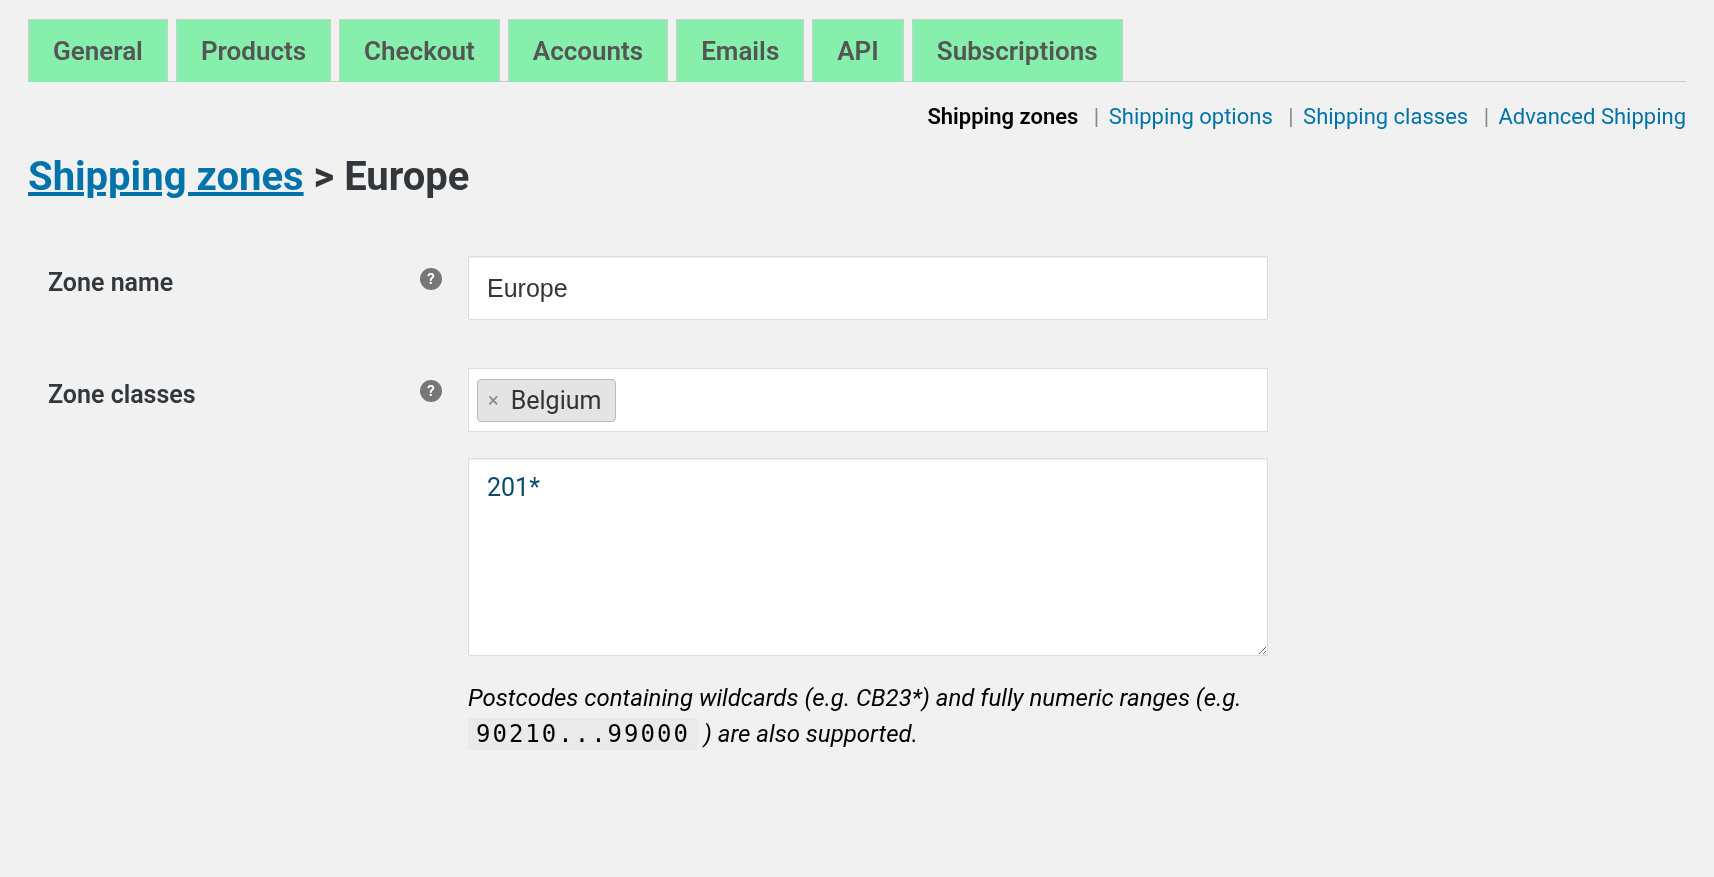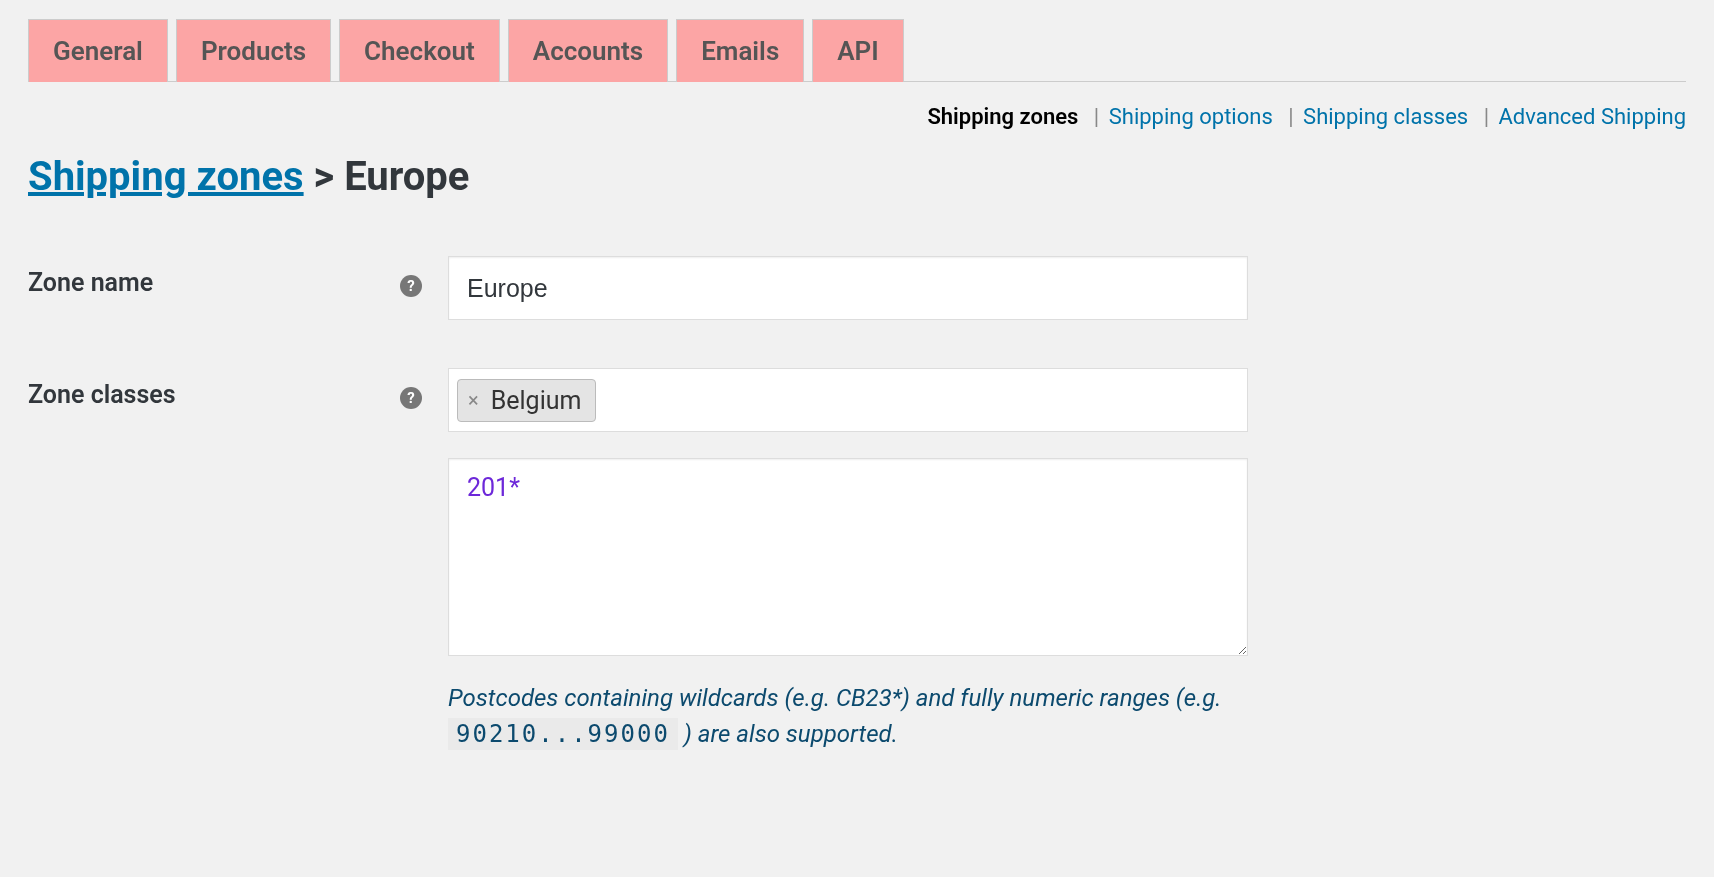--- a/index.html
+++ b/index.html
@@ -20,21 +20,21 @@
       display: flex;
       gap: 8px;
       border-bottom: 1px solid #ccc;
       margin-left: 0;
     }
     .tab {
       padding: 16px 24px;
       font-size: 26px;
       font-weight: 600;
       color: #555;
-      background: #fca5a5;
+      background: #86efac;
       border: 1px solid #ccc;
       border-bottom: none;
       cursor: pointer;
       position: relative;
       top: 1px;
     }
     .tab.active {
       background: #f1f1f1;
       color: #000;
       border-bottom: 1px solid #f1f1f1;
@@ -72,24 +72,25 @@
       width: 100%;
     }
     .form-row {
       display: flex;
       align-items: flex-start;
       margin-bottom: 48px;
     }
     .form-label-col {
       width: 420px;
       display: flex;
-      align-items: flex-end;
+      align-items: flex-start;
       justify-content: space-between;
       padding-right: 26px;
       padding-top: 12px;
+      margin-left: 20px;
     }
     .form-label {
       font-size: 25px;
       font-weight: 600;
       color: #32373c;
     }
     .help-icon {
       width: 22px;
       height: 22px;
       border-radius: 50%;
@@ -148,28 +149,28 @@
     .textarea-input {
       width: 100%;
       height: 198px;
       font-size: 25px;
       padding: 14px 18px;
       border: 1px solid #ddd;
       background: #fff;
       box-shadow: inset 0 1px 2px rgba(0,0,0,0.07);
       resize: vertical;
       font-family: inherit;
-      color: #6d28d9;
+      color: #0c4a6e;
       margin-top: 26px;
     }
     .hint {
       margin-top: 20px;
       font-size: 24px;
       font-style: italic;
-      color: #0c4a6e;
+      color: #000000;
       line-height: 1.5;
     }
     .hint .code {
       font-family: Consolas, Monaco, monospace;
       font-style: normal;
       background: #eaeaea;
       padding: 2px 8px;
       letter-spacing: 2px;
     }
   </style>
@@ -177,20 +178,21 @@
 <body>
 
 <div class="container">
   <div class="tabs">
     <div class="tab">General</div>
     <div class="tab">Products</div>
     <div class="tab">Checkout</div>
     <div class="tab">Accounts</div>
     <div class="tab">Emails</div>
     <div class="tab">API</div>
+    <div class="tab">Subscriptions</div>
   </div>
 
   <div class="subsub">
     <span class="subsub-item active">Shipping zones</span>
     <span class="subsub-sep">|</span>
     <span class="subsub-item">Shipping options</span>
     <span class="subsub-sep">|</span>
     <span class="subsub-item">Shipping classes</span>
     <span class="subsub-sep">|</span>
     <span class="subsub-item">Advanced Shipping</span>

